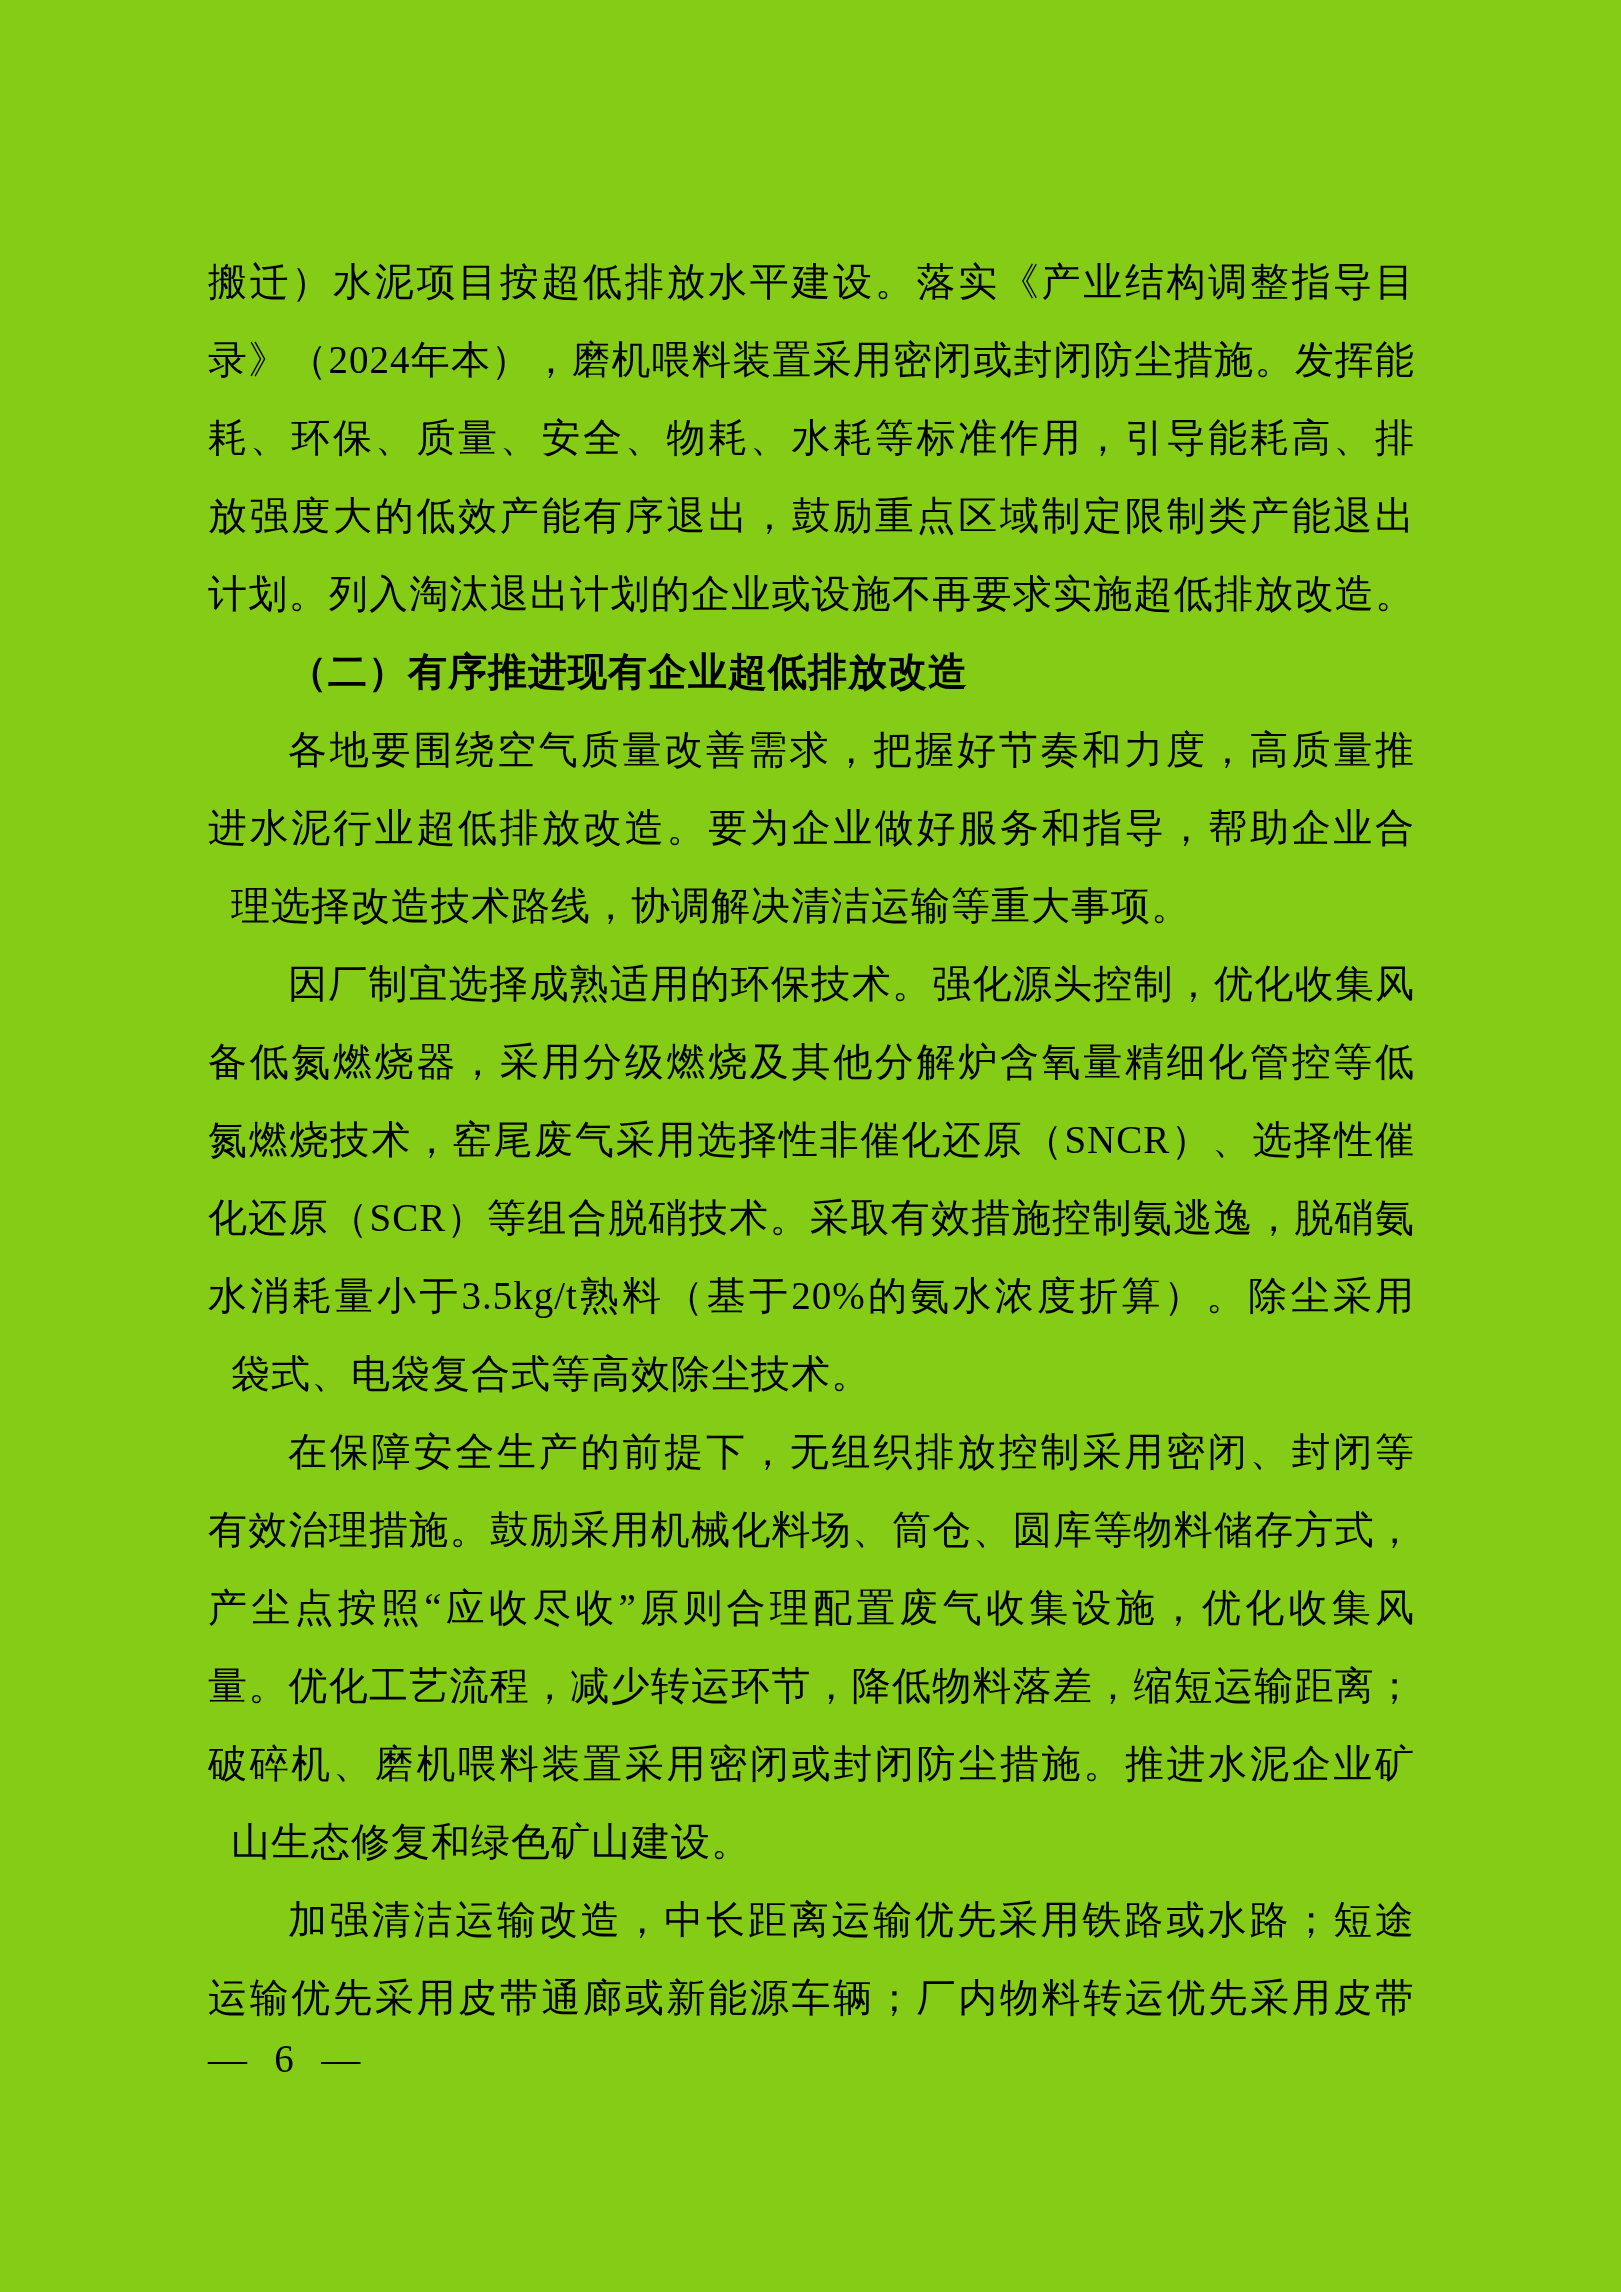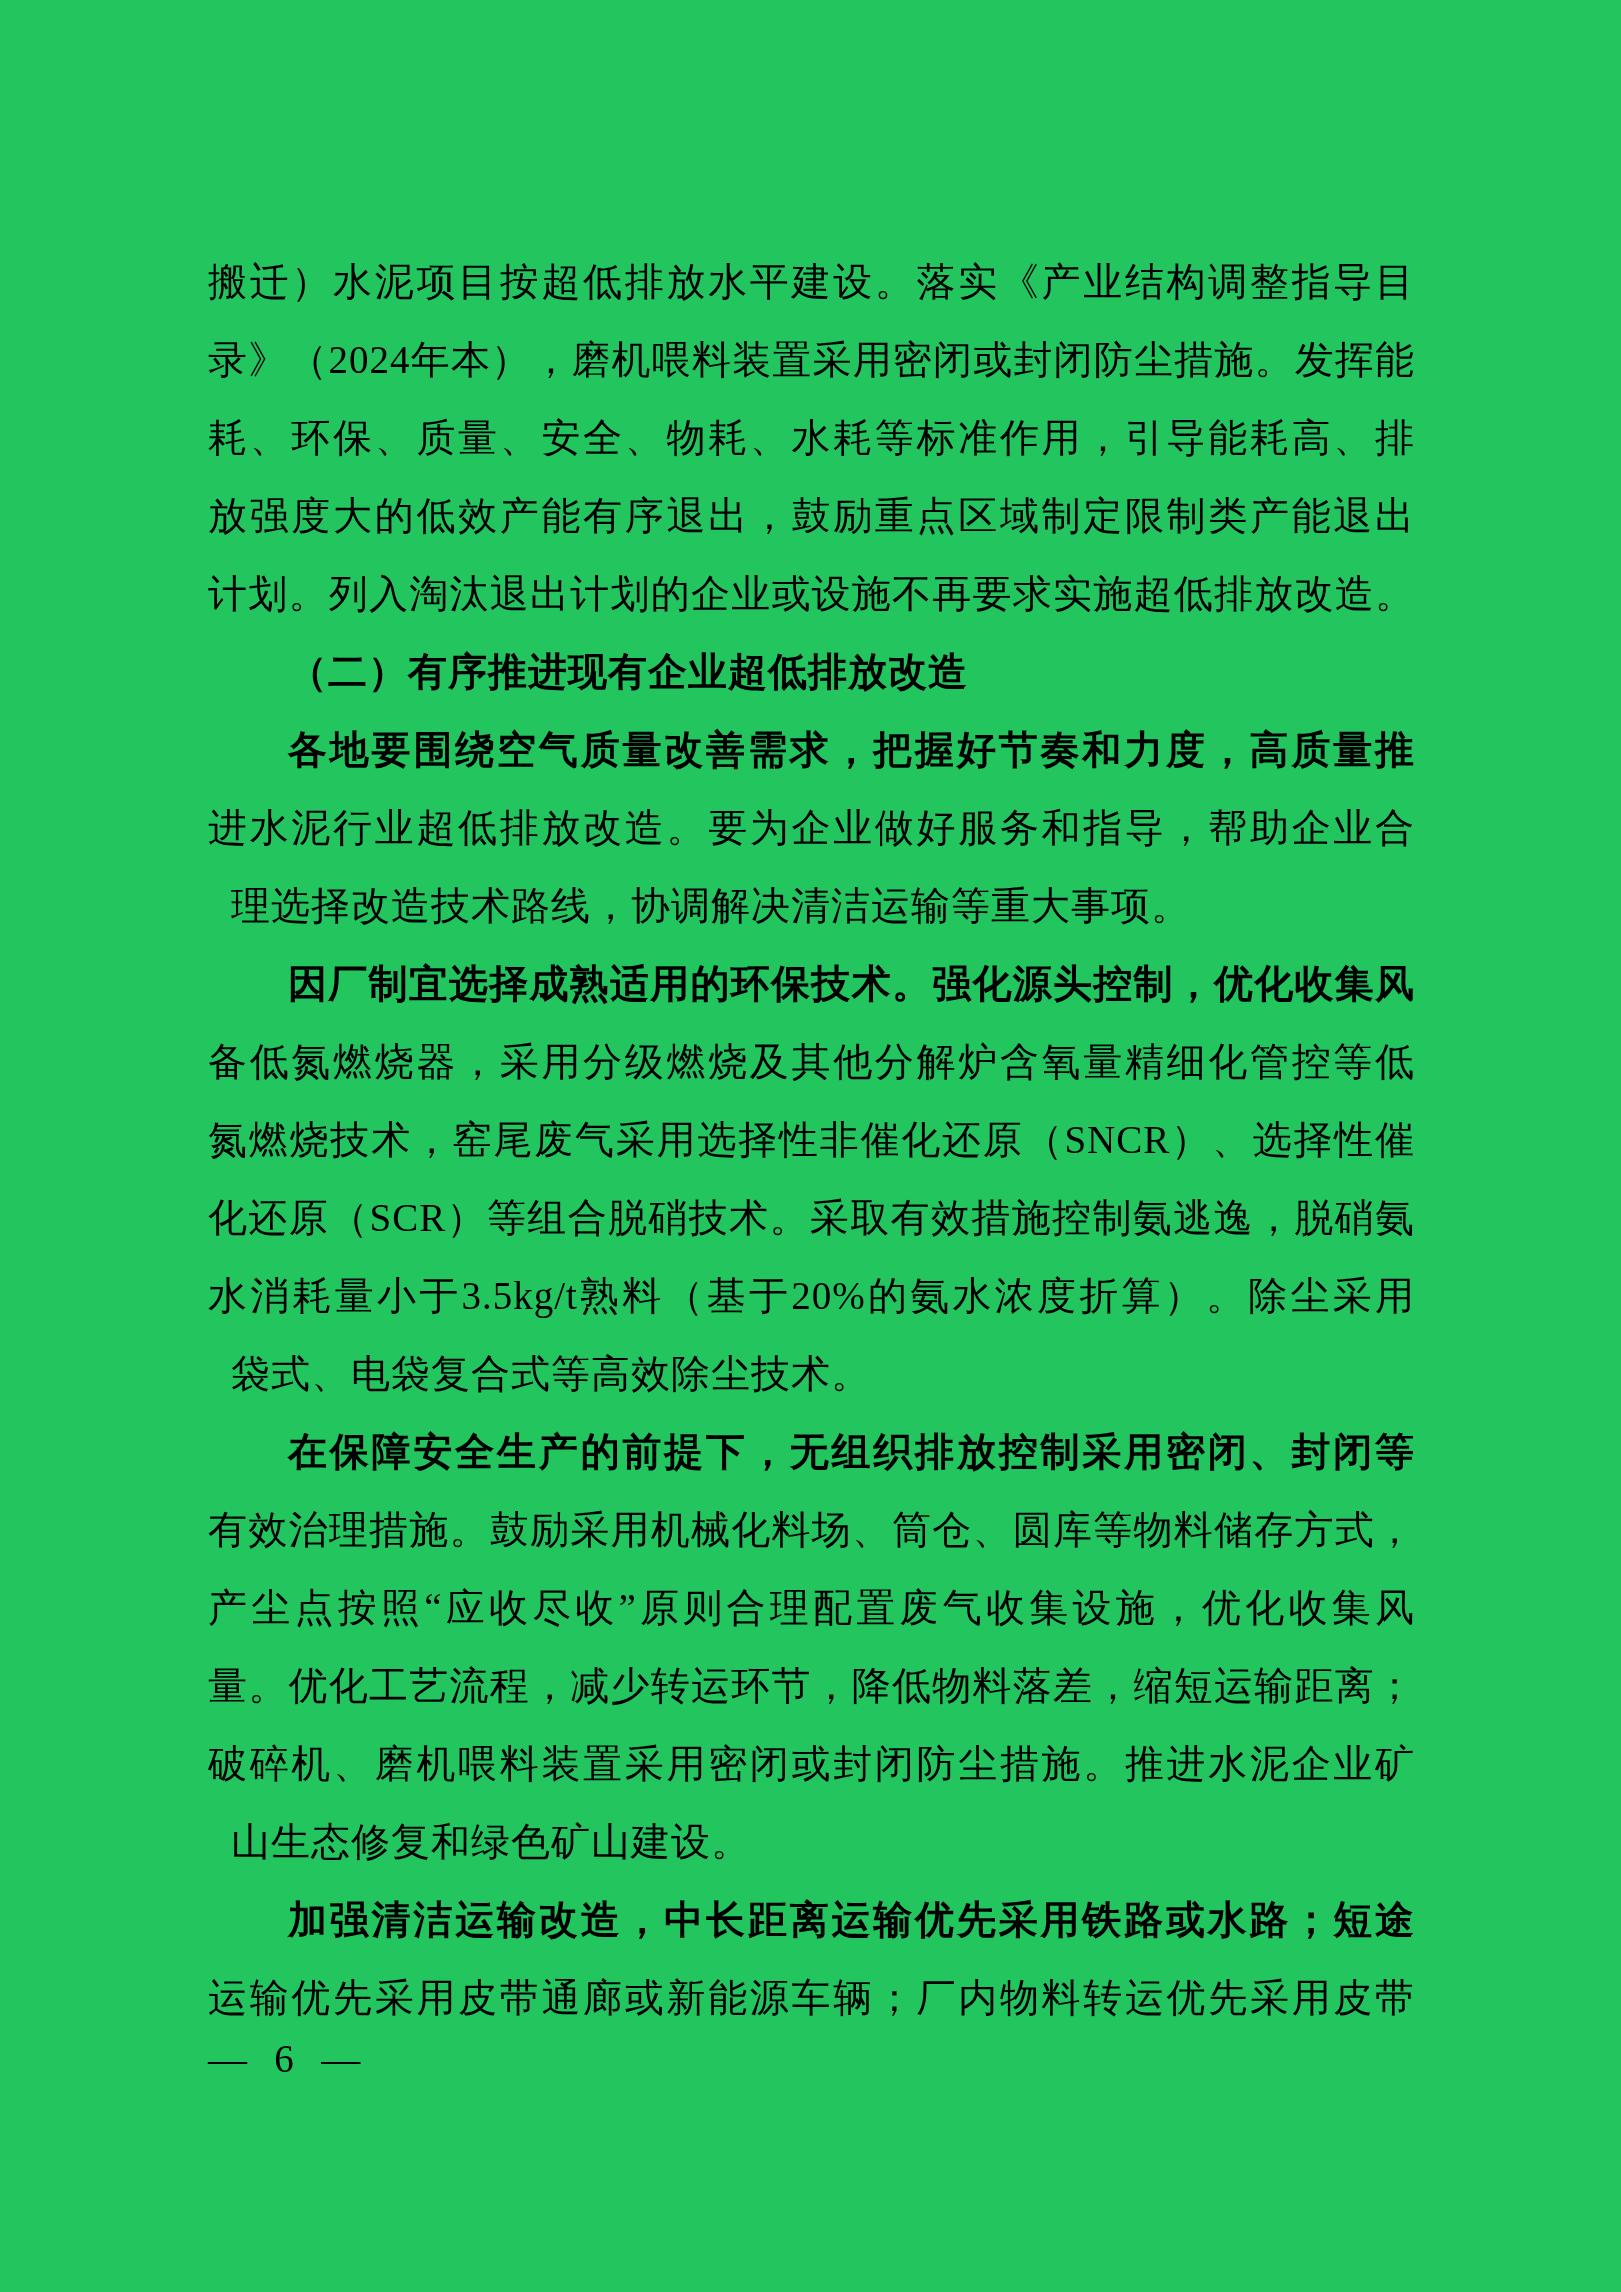--- a/index.html
+++ b/index.html
@@ -12,21 +12,21 @@
     width: 1621px;
     height: 2293px;
     font-family: "Liberation Serif", "DejaVu Serif", serif;
     color: #000000;
   }
   .page {
     position: absolute;
     left: 0; top: 0;
     width: 1621px;
     height: 2293px;
-    background: #22c55e;
+    background: #84cc16;
     overflow: hidden;
   }
   .content {
     position: absolute;
     left: 208px;
     top: 243px;
     width: 1207px;
   }
   .line {
     height: 78px;
@@ -38,21 +38,20 @@
     white-space: normal;
     overflow: visible;
   }
   .line.end {
     text-align: left;
     text-align-last: left;
     margin-left: 23px;
   }
   .line.indent {
     text-indent: 80px;
-    font-weight: bold;
   }
   .line.heading {
     font-weight: bold;
     text-align: right;
     text-align-last: left;
     text-indent: 80px;
     font-family: "Liberation Serif", "DejaVu Serif", serif;
   }
   .page-number {
     position: absolute;

